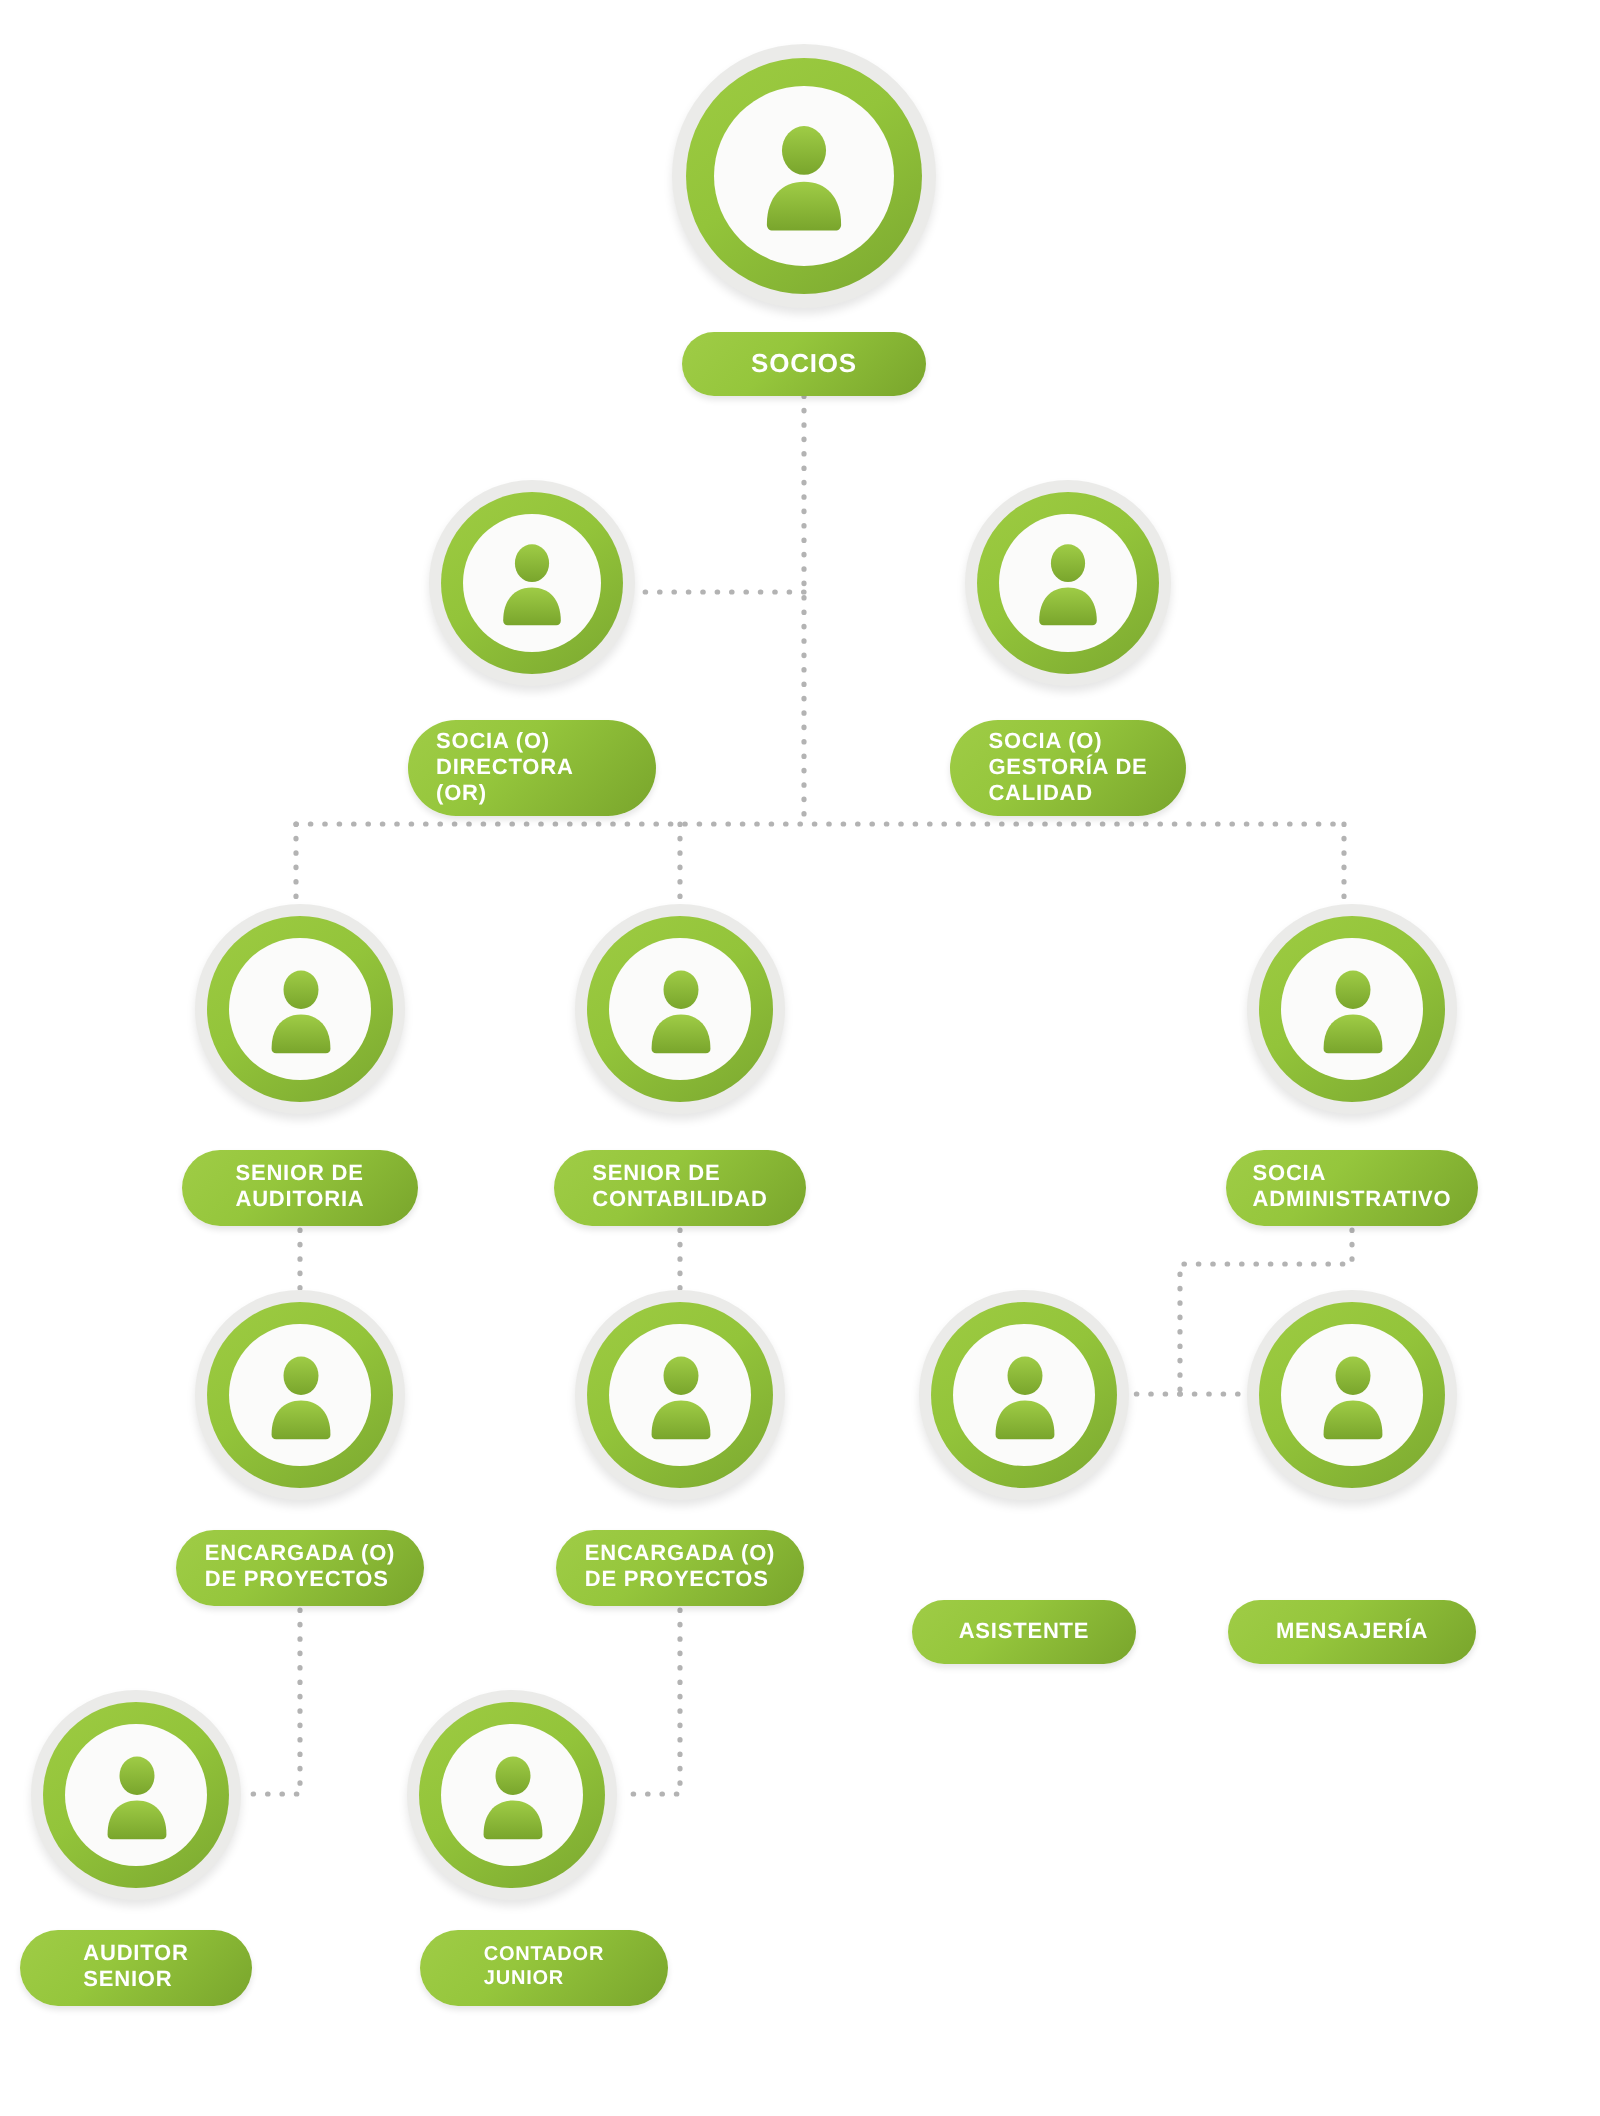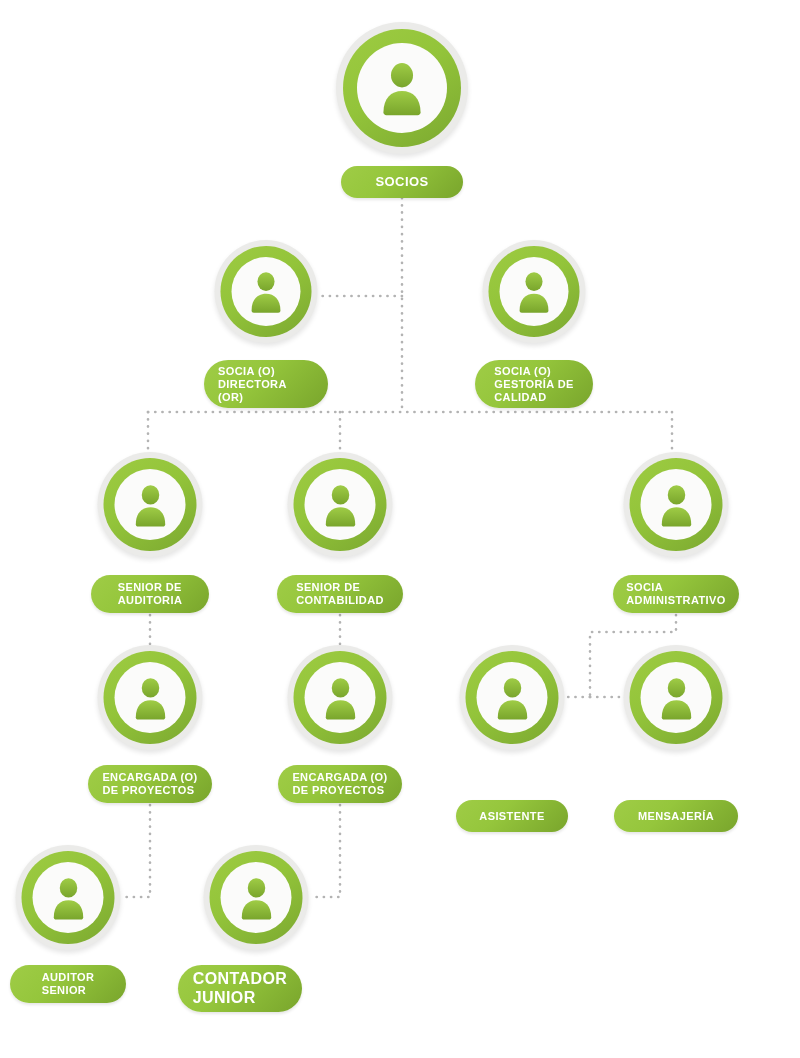--- a/index.html
+++ b/index.html
@@ -325,16 +325,16 @@
                     <stop offset="100%" stop-color="#79a52c"></stop>
                   </linearGradient>
                 </defs>
                 <ellipse cx="50" cy="28" rx="19" ry="21" fill="url(#pg11)"></ellipse>
                 <path d="M18 92 C18 68 31 55 50 55 C69 55 82 68 82 92 C82 95 80 97 77 97 L23 97 C20 97 18 95 18 92 Z" fill="url(#pg11)"></path>
               </svg>
             </div>
           </div>
         </div>
       </div>
-      <div class="pill" style="position: absolute; left: 240px; top: 965px; transform: translateX(-50%); width: 124px; min-height: 38px; font-size: 16px;">CONTADOR
+      <div class="pill" style="position: absolute; left: 272px; top: 965px; transform: translateX(-50%); width: 124px; min-height: 38px; font-size: 10px;">CONTADOR
 JUNIOR</div>
     </div>
 </div>
 
 </body></html>

